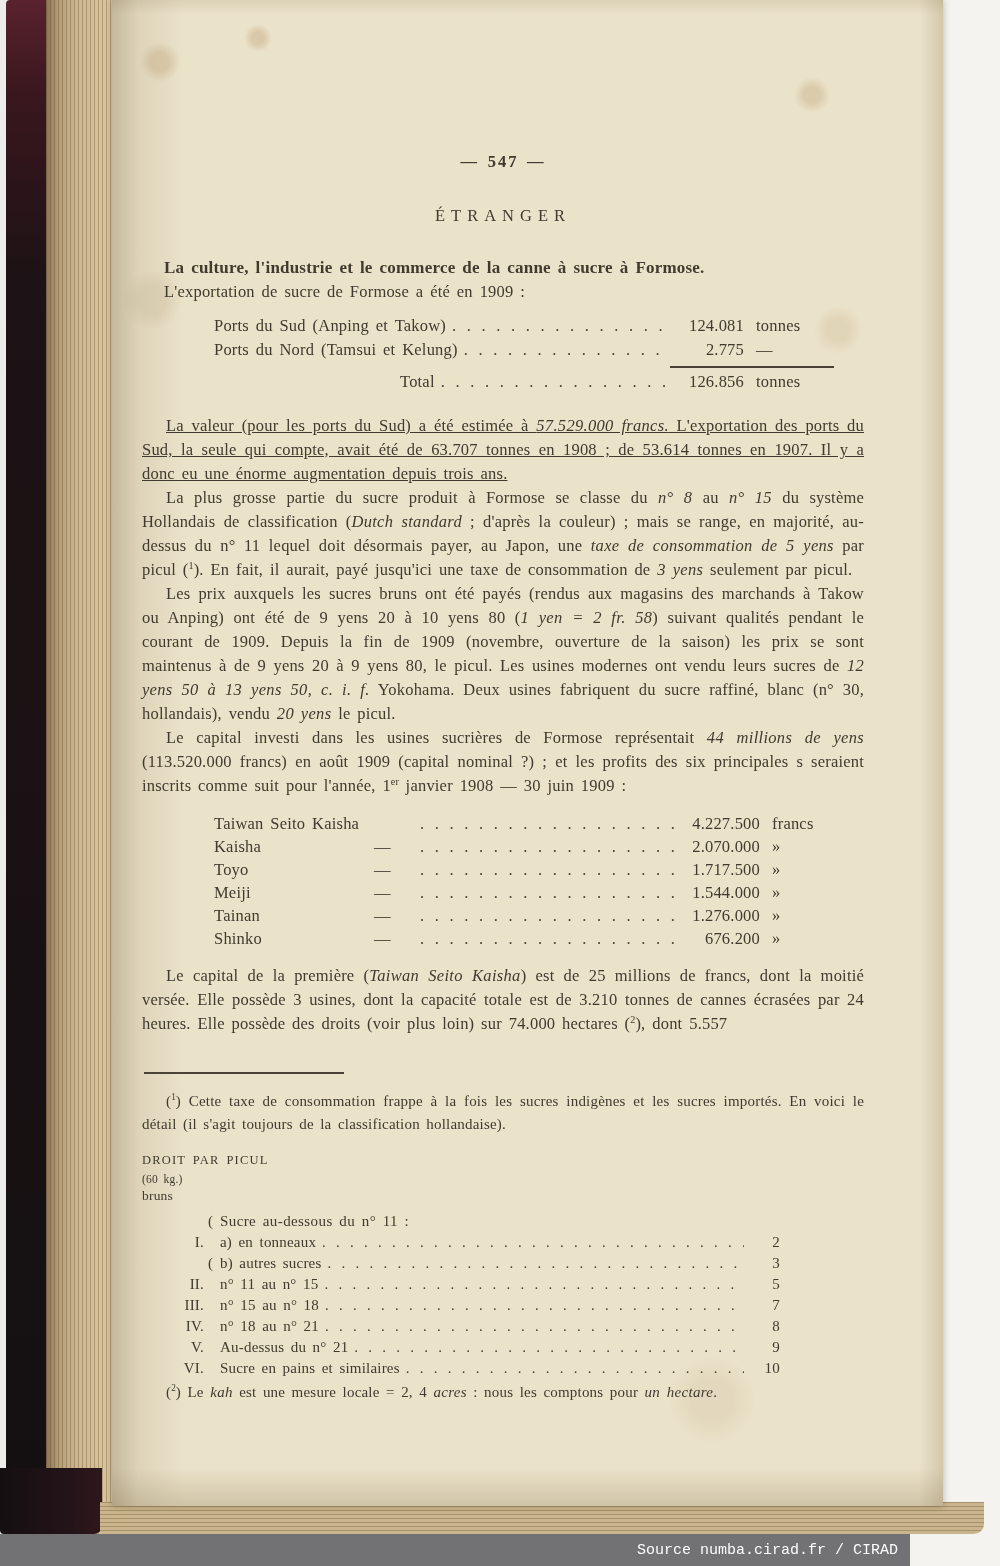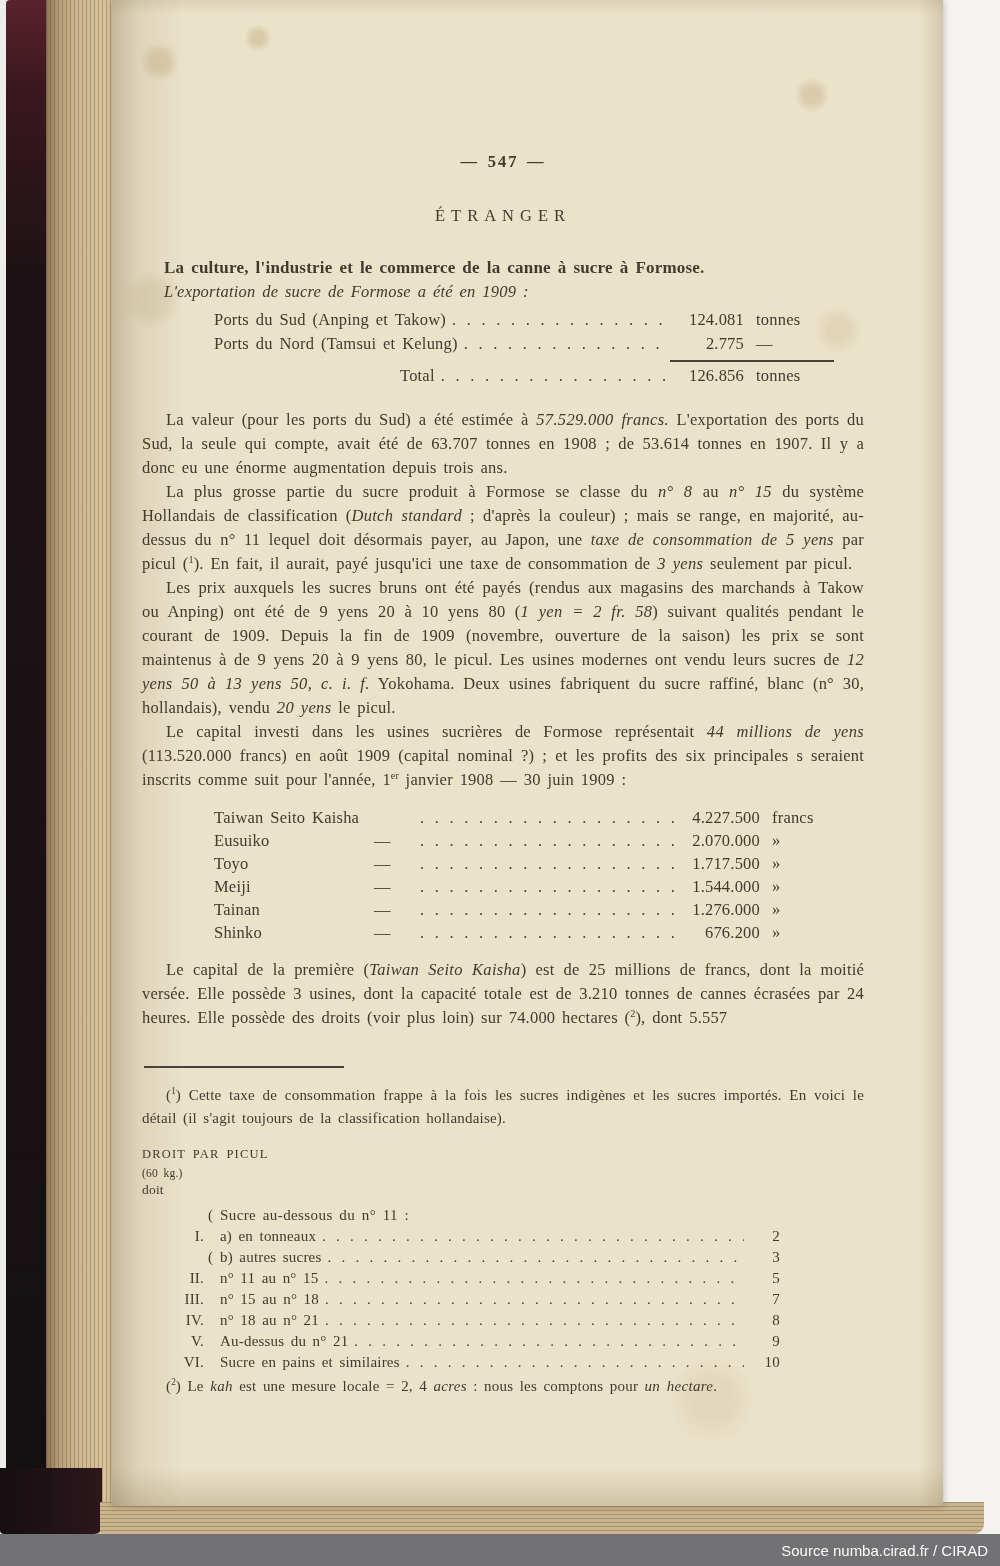--- a/index.html
+++ b/index.html
@@ -59,24 +59,24 @@
     position:absolute; left:30px; top:150px; width:722px;
     color:#413a2e; font-size:16.5px; line-height:24px;
     word-spacing:2.5px; letter-spacing:.2px;
   }
   sup { font-size:.62em; line-height:0; vertical-align:super; letter-spacing:0; }
   i { letter-spacing:.3px; }
 
   .page-number { text-align:center; font-weight:bold; letter-spacing:2px; margin-bottom:30px; }
   .section-heading { text-align:center; letter-spacing:6px; font-size:16.5px; margin-bottom:28px; }
   .article-title { font-weight:bold; font-size:17px; margin-left:22px; }
-  .intro { margin-left:22px; margin-bottom:4px;font-style:italic; }
+  .intro { margin-left:22px; margin-bottom:10px; }
 
   .para { margin:0; text-indent:24px; text-align:justify; }
-  .para.first { margin-top:20px; }
+  .para.first { margin-top:20px;text-decoration:underline; }
   .dots { flex:1 1 auto; overflow:hidden; white-space:nowrap; padding:0 6px; color:#4a4236; letter-spacing:2px; }
 
   
   .export-table { margin-top:4px; }
   .et-row { display:flex; align-items:center; height:24px; margin:0 30px 0 72px; white-space:nowrap; }
   .et-val { flex:0 0 74px; text-align:right; }
   .et-unit { flex:0 0 78px; padding-left:12px; }
   .et-rule-row { display:flex; justify-content:flex-end; margin:4px 30px 2px 72px; }
   .et-rule { width:164px; border-top:2px solid #4a4236; height:0; }
   .et-total { margin-left:258px;font-family:Liberation Serif, serif; }
@@ -99,23 +99,23 @@
   .th3 { font-size:13.5px; padding-right:34px; line-height:18px; }
   .tariff { margin:2px 84px 0 26px; }
   .t-row { display:flex; align-items:baseline; height:21px; font-size:15px; white-space:nowrap; }
   .t-num { flex:0 0 36px; text-align:right; padding-right:4px; }
   .t-pre { flex:0 0 12px; }
   .t-val { flex:0 0 36px; text-align:right; }
   .t-label.group { letter-spacing:.4px; }
 
   
   .source-bar {
-    position:absolute; left:0; top:1534px; width:1000px; height:32px;
+    position:absolute; left:0; top:1534px; width:910px; height:32px;
     background:#727275; color:#fdfdfd;
-    font-family:Liberation Sans, sans-serif; font-size:15px;
+    font-family:Liberation Mono, monospace; font-size:15px;
     display:flex; align-items:center; justify-content:flex-end;
     padding-right:12px; box-sizing:border-box;
   }
 </style>
 </head>
 <body>
 
 <div class="screenshot">
   <div class="backdrop"></div>
   <div class="spine"></div>
@@ -162,21 +162,21 @@
 
       <div class="profits-table">
         <div class="pt-row">
           <span class="pt-company">Taiwan Seito Kaisha</span>
           <span class="pt-dash"></span>
           <span class="dots">. . . . . . . . . . . . . . . . . . . . . . . . . . . . . . . . . . . . . . . . . . . . . . . . . .</span>
           <span class="pt-val">4.227.500</span>
           <span class="pt-unit">francs</span>
         </div>
         <div class="pt-row">
-          <span class="pt-company">Eusuiko</span>
+          <span class="pt-company">Kaisha</span>
           <span class="pt-dash">—</span>
           <span class="dots">. . . . . . . . . . . . . . . . . . . . . . . . . . . . . . . . . . . . . . . . . . . . . . . . . .</span>
           <span class="pt-val">2.070.000</span>
           <span class="pt-unit">»</span>
         </div>
         <div class="pt-row">
           <span class="pt-company">Toyo</span>
           <span class="pt-dash">—</span>
           <span class="dots">. . . . . . . . . . . . . . . . . . . . . . . . . . . . . . . . . . . . . . . . . . . . . . . . . .</span>
           <span class="pt-val">1.717.500</span>
@@ -207,21 +207,21 @@
 
       <p class="para"><span>Le capital de la première (</span><i>Taiwan Seito Kaisha</i><span>) est de 25 millions de francs, dont la moitié versée. Elle possède 3 usines, dont la capacité totale est de 3.210 tonnes de cannes écrasées par 24 heures. Elle possède des droits (voir plus loin) sur 74.000 hectares (</span><sup>2</sup><span>), dont 5.557</span></p>
 
       <div class="fn-divider"></div>
 
       <p class="fn"><span>(</span><sup>1</sup><span>) Cette taxe de consommation frappe à la fois les sucres indigènes et les sucres importés. En voici le détail (il s'agit toujours de la classification hollandaise).</span></p>
 
       <div class="tariff-head">
         <div class="th1">DROIT PAR PICUL</div>
         <div class="th2">(60 kg.)</div>
-        <div class="th3">doit</div>
+        <div class="th3">bruns</div>
       </div>
 
       <div class="tariff">
         <div class="t-row">
           <span class="t-num"></span>
           <span class="t-pre">(</span>
           <span class="t-label group">Sucre au-dessous du n° 11 :</span>
         </div>
         <div class="t-row">
           <span class="t-num">I.</span>

